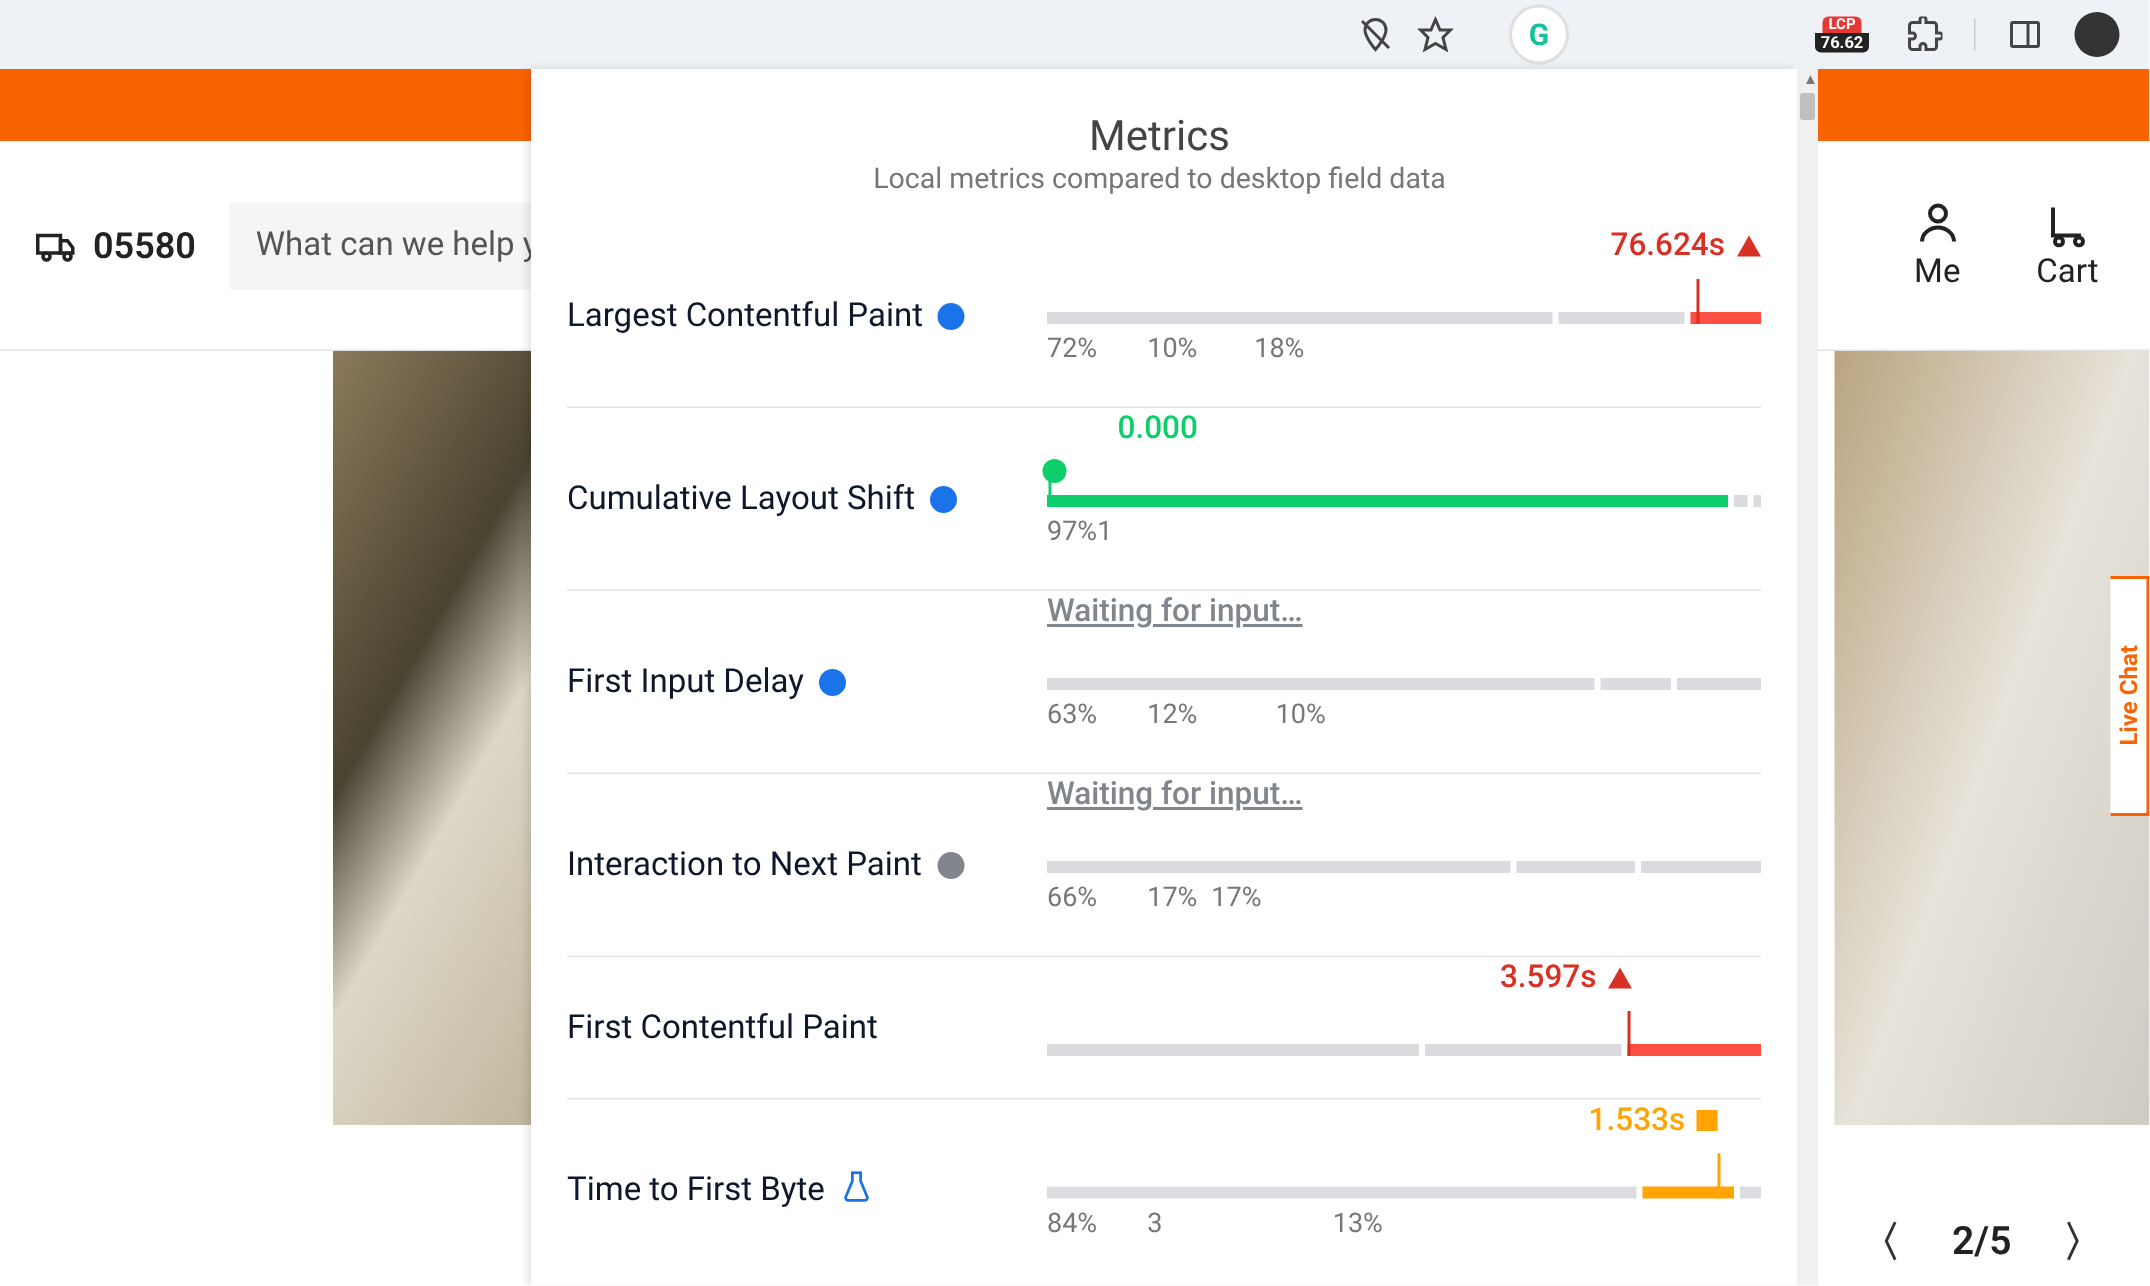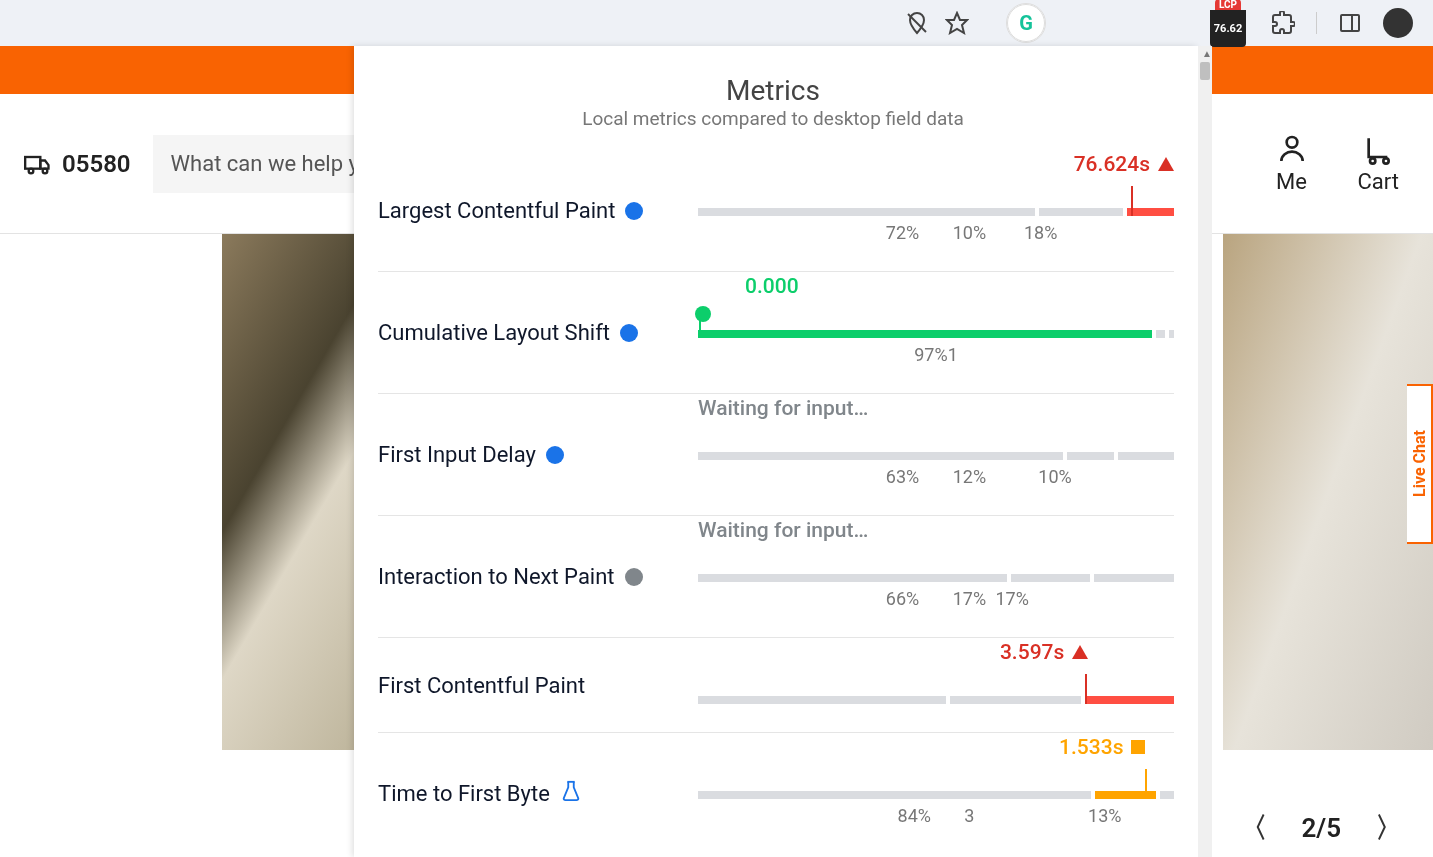--- a/index.html
+++ b/index.html
@@ -29,21 +29,21 @@
     display:flex; align-items:center; justify-content:center;
     color:#15c39a; font-weight:bold; font-size:20px;
   }
   .ext-wrapper { width:40px; height:40px; border-radius:50%; background:#fff; border:1px solid #ddd; display:flex; align-items:center; justify-content:center;}
   .lcp-badge {
     width:44px; height:36px;
     display:flex; flex-direction:column; align-items:center; justify-content:center;
     font-size:11px; font-weight:bold;
   }
   .lcp-badge .top { background:#e53935; color:#fff; padding:0 4px; border-radius:4px 4px 0 0; font-size:10px;}
-  .lcp-badge .bot { background:#222; color:#fff; padding:12px 4px; border-radius:0 0 4px 4px; font-size:11px;}
+  .lcp-badge .bot { background:#222; color:#fff; padding:0 4px; border-radius:0 0 4px 4px; font-size:11px;}
   .avatar-circle { width:30px; height:30px; border-radius:50%; background:#333;}
   .star-wrap {display:flex; align-items:center; gap:14px; padding-right:18px; border-right:0; border-radius:0 18px 18px 0; background:#eef1f6; padding:5px 16px 5px 8px;}
   .vert-div { width:1px; height:22px; background:#ccc;}
 
   
   .orange-bar { height: 48px; background:#f96302; width:100%; }
   
   
   .site-header {
     height: 140px;
@@ -126,33 +126,33 @@
   
   .metric-body { flex:1; position:relative;}
   .metric-value {
     font-size:21px; font-weight:500;
     display:flex; align-items:center; gap:8px;
     position:absolute;
   }
   .val-red { color:#d93025;}
   .val-green { color:#0cce6b;}
   .val-orange { color:#ffa400;}
-  .val-grey { color:#80868b;}
+  .val-grey { color:#80868b;text-decoration:underline;}
   .tri-up { width:0;height:0;border-left:8px solid transparent;border-right:8px solid transparent;border-bottom:14px solid currentColor;}
   .sq { width:14px; height:14px; background:currentColor;}
   
   .bar-track {
     position:relative; height:8px; width:100%;
     display:flex; gap:4px; margin-top:30px;
   }
   .seg { height:8px; background:#dadce0;}
   .seg-good { background:#0cce6b;}
   .seg-needs { background:#ffa400;}
   .seg-poor { background:#ff4e42;}
-  .bar-labels { display:flex; justify-content:center; margin-top:6px; font-size:18px; color:#777;}
+  .bar-labels { display:flex; justify-content:flex-start; margin-top:6px; font-size:18px; color:#777;}
   .bar-labels span:first-child { text-align:left;}
   .bar-labels span:last-child { text-align:right;}
   
   .marker-line { position:absolute; width:2px; height:30px; background:#d93025; top:-22px;}
   .marker-dot { position:absolute; width:16px; height:16px; border-radius:50%; top:-26px;}
 </style>
 </head>
 <body>
 
 <div class="browser-chrome">

